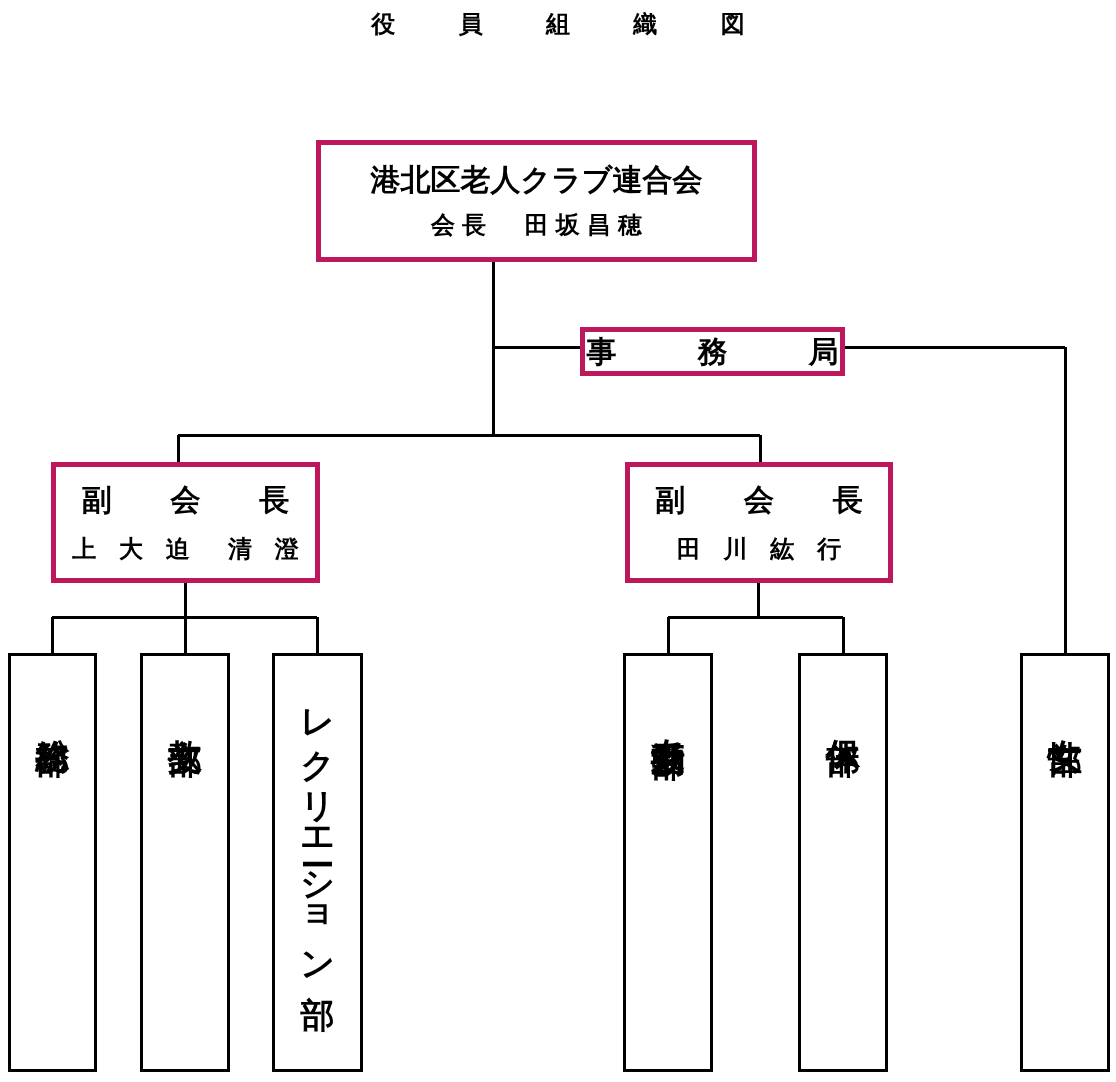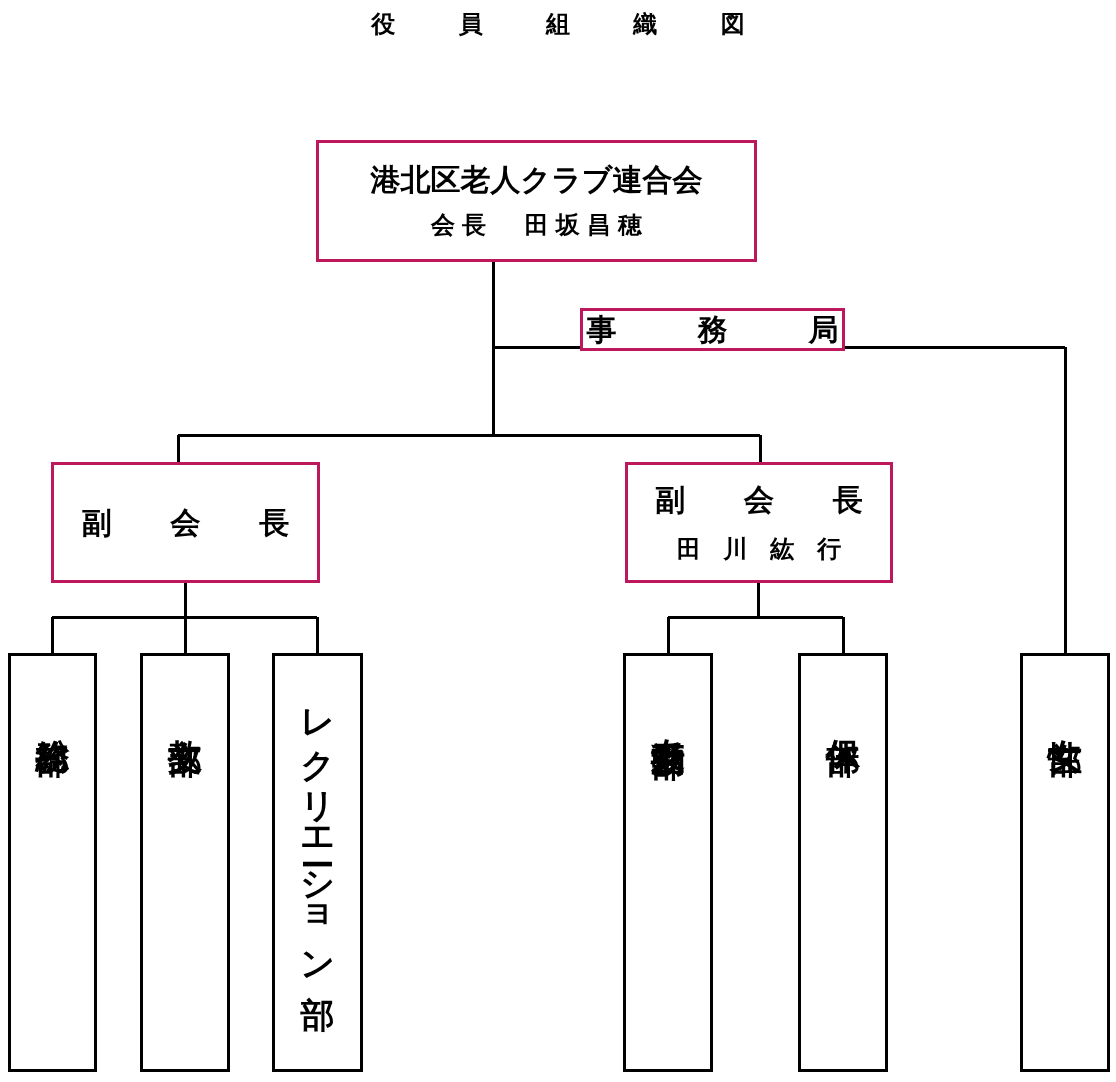--- a/index.html
+++ b/index.html
@@ -36,21 +36,21 @@
     font-size: 24px;
     font-weight: bold;
     letter-spacing: 0.82em;
     text-indent: 0.82em;
     line-height: 1.2;
     white-space: nowrap;
   }
   .node-box {
     position: absolute;
     box-sizing: border-box;
-    border: 3px solid #be185d;
+    border: 5px solid #be185d;
     background: #ffffff;
     display: flex;
     flex-direction: column;
     align-items: center;
     justify-content: center;
   }
   .node-title {
     font-size: 30px;
     font-weight: bold;
     line-height: 1.1;
@@ -126,26 +126,27 @@
       <line x1="668" y1="617" x2="668" y2="653"></line>
       <line x1="843" y1="617" x2="843" y2="653"></line>
     </g>
   </svg>
 
   <div class="node-box root" style="left:316px; top:140px; width:441px; height:122px;">
     <div class="node-title">港北区老人クラブ連合会</div>
     <div class="node-person">会長　田坂昌穂</div>
   </div>
 
-  <div class="node-box bureau" style="left:580px; top:308px; width:265px; height:43px;">
+  <div class="node-box bureau" style="left:580px; top:327px; width:265px; height:49px;">
     <div class="node-title">事　務　局</div>
   </div>
 
   <div class="node-box officer" style="left:51px; top:462px; width:269px; height:121px;">
     <div class="node-title spaced">副　会　長</div>
+    <div class="node-person">上 大 迫　清 澄</div>
   </div>
 
   <div class="node-box officer" style="left:625px; top:462px; width:268px; height:121px;">
     <div class="node-title spaced">副　会　長</div>
     <div class="node-person">田 川 紘 行</div>
   </div>
 
   <div class="dept-box" style="left:8px; top:653px; width:89px; height:419px;">
     <div class="dept-label" style="margin-top:56px;">総務部</div>
   </div>

